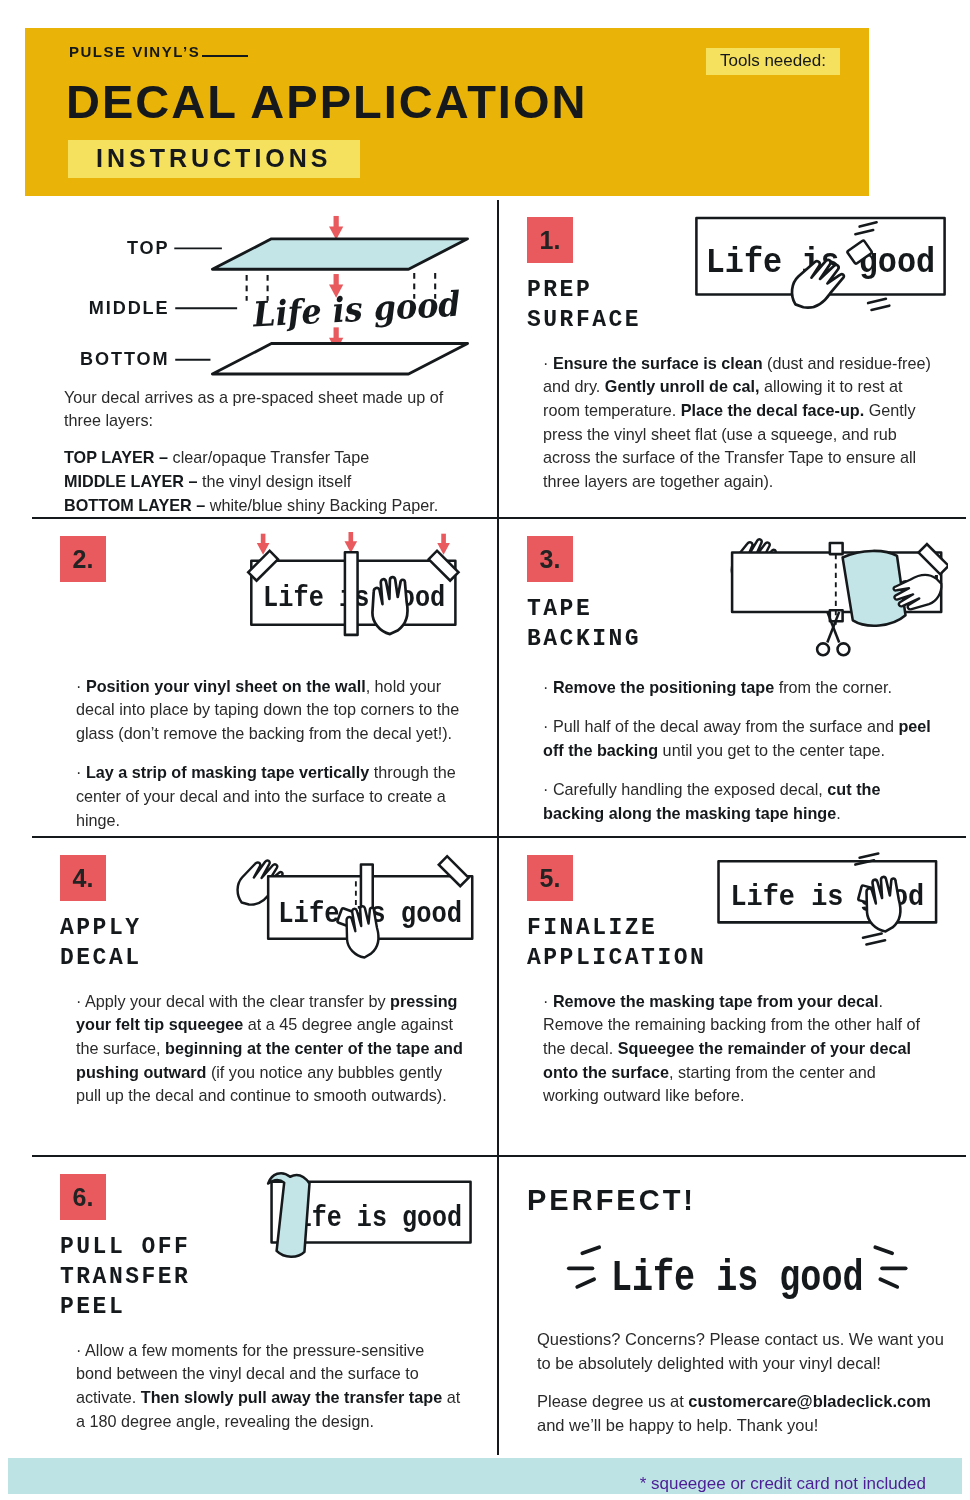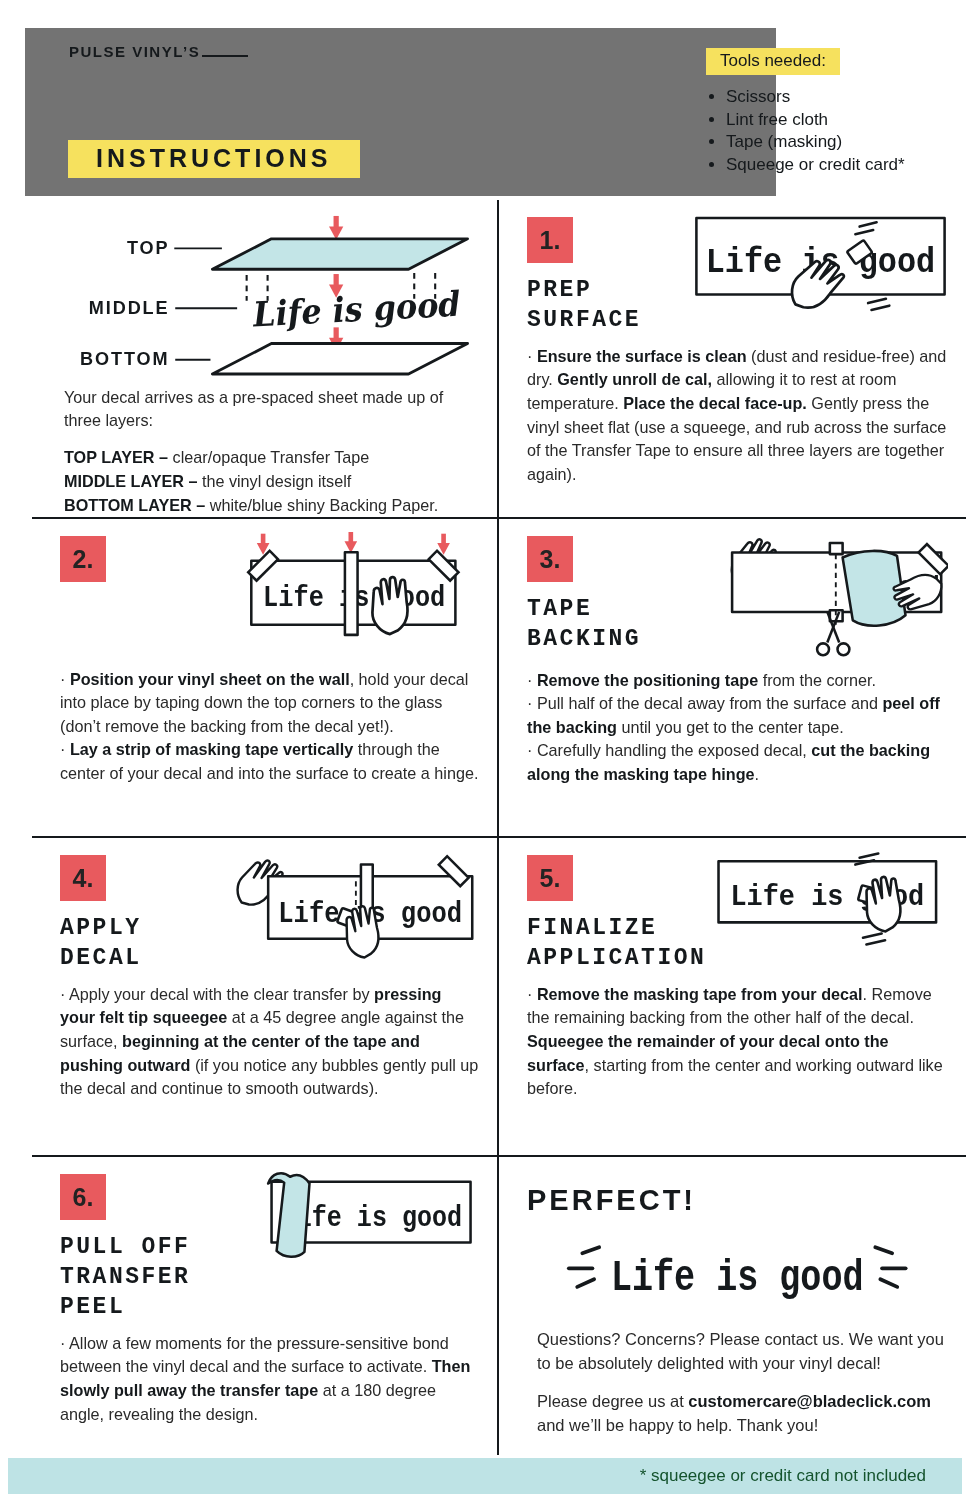--- a/index.html
+++ b/index.html
@@ -1,20 +1,20 @@
 <!DOCTYPE html>
 <html><head>
 <meta charset="utf-8">
 <style>
   html,body{margin:0;padding:0;background:#fff;}
   .page{position:relative;width:970px;height:1500px;overflow:hidden;background:#fff;
         font-family:"Liberation Sans",sans-serif;color:#222;}
 
   
-  .header{position:absolute;left:25px;top:28px;width:751px;height:168px;background:#737373;}
+  .header{position:absolute;left:25px;top:28px;width:844px;height:168px;background:#eab308;}
   .brand{position:absolute;left:44px;top:15px;font-size:15px;font-weight:bold;
          letter-spacing:1.5px;color:#15191c;}
   .brand-underline{display:inline-block;width:46px;border-bottom:2px solid #15191c;
          vertical-align:baseline;margin-left:2px;}
   .main-title{position:absolute;left:41px;top:46px;margin:0;font-size:47px;font-weight:bold;
          letter-spacing:2px;color:#15191c;white-space:nowrap;}
   .subtitle{position:absolute;left:43px;top:112px;background:#f6e15e;padding:4px 28px 5px;
          font-size:25px;font-weight:bold;letter-spacing:4px;color:#15191c;}
   .tools{position:absolute;left:681px;top:20px;width:230px;}
   .tools-label{display:inline-block;background:#f6e15e;padding:3px 14px 4px;font-size:17px;
@@ -31,40 +31,40 @@
 
   .step-head{display:flex;align-items:flex-start;min-height:120px;}
   .step-left{width:166px;flex:none;}
   .numbox{width:46px;height:46px;margin-top:4px;background:#e85a5e;display:flex;
           align-items:center;justify-content:center;font-size:25px;font-weight:bold;color:#232323;}
   .step-title{margin:13px 0 0;font-size:23px;line-height:1.3;letter-spacing:2.5px;
           font-weight:bold;color:#15191c;white-space:pre-line;font-family:Liberation Mono, monospace;}
   .step-illo{flex:1;min-width:0;}
   .step-illo svg{display:block;width:100%;height:auto;}
   .step-body{margin-top:9px;}
-  .bullet-p{margin:0;font-size:16.2px;line-height:1.46;color:#2a2a2a;}
+  .bullet-p{margin:16px;font-size:16.2px;line-height:1.46;color:#2a2a2a;}
   .bullet-p b{color:#15191c;}
 
   
   .intro-diagram{display:block;width:100%;height:auto;margin-top:2px;}
   .intro-p{margin:9px 0 0 4px;font-size:16.2px;line-height:1.45;color:#2a2a2a;}
   .layer-lines{margin-top:12px;}
   .layer-line{margin:0 0 0 4px;font-size:16.2px;line-height:1.5;color:#2a2a2a;}
   .layer-line b{color:#15191c;}
 
   
   .perfect-title{margin:14px 0 0;font-size:29px;font-weight:bold;letter-spacing:3px;color:#15191c;}
   .perfect-logo{display:block;width:88%;height:auto;margin:16px auto 0;}
   .perfect-p{margin:15px 4px 0 10px;font-size:16.5px;line-height:1.44;color:#2a2a2a;}
   .perfect-p b{color:#15191c;}
 
   
   .footer{position:absolute;left:8px;top:1458px;width:954px;height:36px;background:#bee3e5;
-          box-sizing:border-box;display:flex;align-items:center;justify-content:flex-end;
-          padding-right:36px;font-size:17px;color:#14532d;}
+          box-sizing:border-box;display:flex;align-items:flex-end;justify-content:flex-end;
+          padding-right:36px;font-size:17px;color:#4c1d95;}
   .sheet{fill:#fff;stroke:#15191c;stroke-width:3;stroke-linejoin:round;}
   .teal-fill{fill:#c3e5e7;stroke:#15191c;stroke-width:3;stroke-linejoin:round;}
   .decal{font-family:"Liberation Mono",monospace;font-weight:bold;fill:#15191c;}
   .script{font-family:"DejaVu Serif",serif;font-style:italic;font-weight:bold;fill:#15191c;}
   .diag-label{font-family:"Liberation Sans",sans-serif;font-weight:bold;font-size:19px;
           letter-spacing:2px;fill:#15191c;}
   .dashed{stroke:#15191c;stroke-width:2.2;stroke-dasharray:6,5;fill:none;}
   .thin{stroke:#15191c;stroke-width:2;fill:none;}
   .mark{stroke:#15191c;stroke-width:3;fill:none;stroke-linecap:round;}
   .spark{stroke:#15191c;stroke-width:4.5;fill:none;stroke-linecap:round;}
@@ -97,29 +97,24 @@
     </g>
   </defs>
 </svg>
 
 <div class="page">
 
   <header class="header">
     <div class="brand">
       <span>PULSE VINYL’S</span><span class="brand-underline"></span>
     </div>
+    <h1 class="main-title">DECAL APPLICATION</h1>
     <div class="subtitle">INSTRUCTIONS</div>
     <div class="tools">
       <span class="tools-label">Tools needed:</span>
-      <ul class="tools-list">
-        <li>Scissors</li>
-        <li>Lint free cloth</li>
-        <li>Tape (masking)</li>
-        <li>Squeege or credit card*</li>
-      </ul>
     </div>
   </header>
 
   <div class="grid">
 
     <section class="cell cl hb">
       <svg class="intro-diagram" viewBox="0 0 440 170">
         <use href="#arrow-down" transform="translate(290,1)"></use>
         <text class="diag-label" x="115" y="41" text-anchor="end">TOP</text>
         <line class="thin" x1="120" y1="35" x2="170" y2="35"></line>

